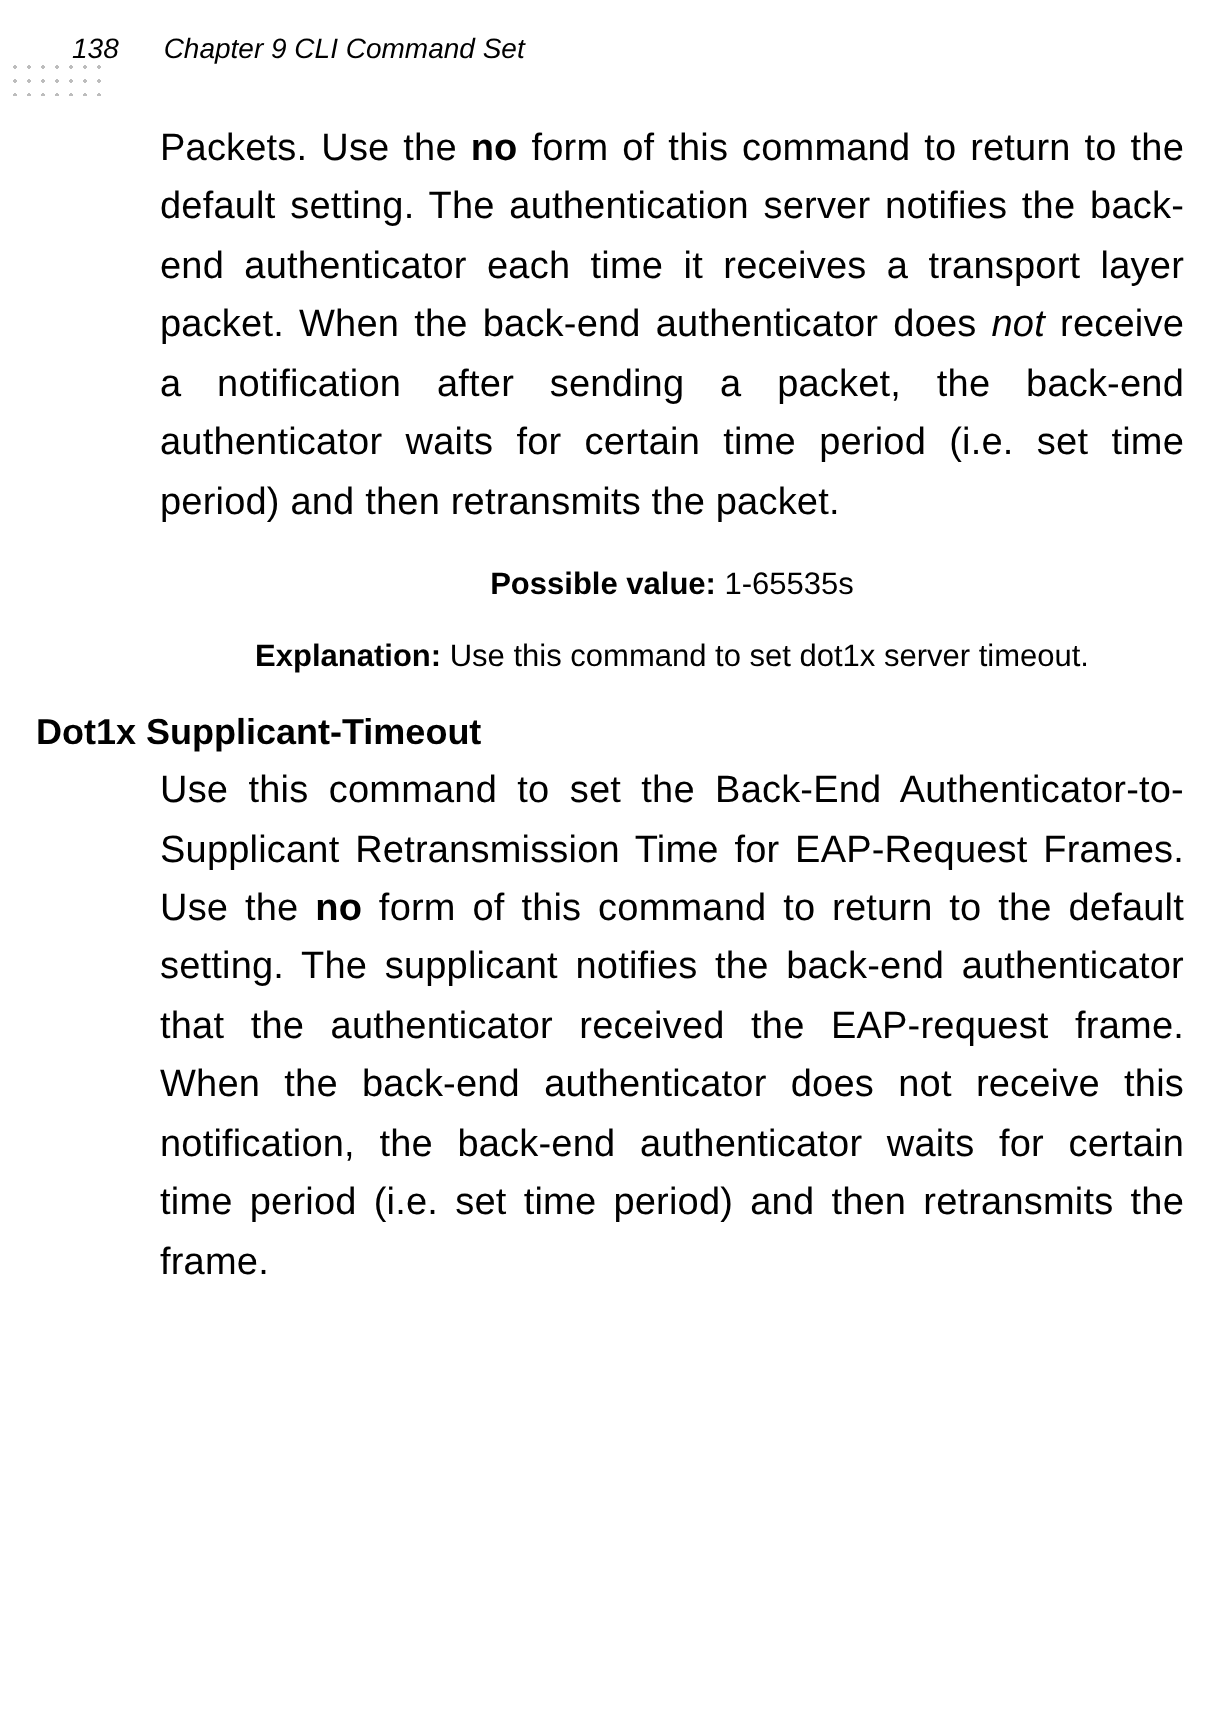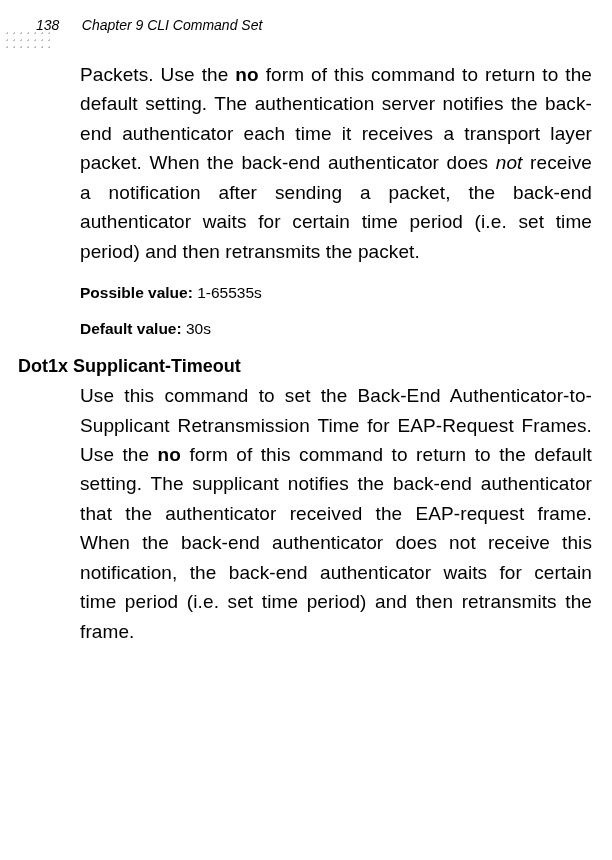--- a/index.html
+++ b/index.html
@@ -65,20 +65,21 @@
     line-height: 1.55;
     text-align: justify;
     margin-bottom: 18px;
     letter-spacing: 0.1px;
   }
   .bold { font-weight: bold; }
   .italic { font-style: italic; }
   .kv {
     font-size: 15.5px;
     margin-bottom: 18px;
+    text-align: center;
   }
   .kv .label { font-weight: bold; }
   .indent-line {
     font-size: 15.5px;
     font-weight: bold;
     margin-left: 74px;
     margin-bottom: 18px;
   }
   .section-heading {
     position: relative;
@@ -110,25 +111,25 @@
     <div class="para">
       <span>Packets. Use the </span><span class="bold">no</span><span> form of this command to return to the default setting. The authentication server notifies the back-end authenticator each time it receives a transport layer packet. When the back-end authenticator does </span><span class="italic">not</span><span> receive a notification after sending a packet, the back-end authenticator waits for certain time period (i.e. set time period) and then retransmits the packet.</span>
     </div>
 
 
 
     <div class="kv">
       <span class="label">Possible value: </span><span>1-65535s</span>
     </div>
 
-    <div class="kv">
-      <span class="label">Default value: </span><span>30s</span>
-    </div>
 
 
+    <div class="kv">
+      <span class="label">Explanation: </span><span>Use this command to set dot1x server timeout.</span>
+    </div>
 
     <div class="section-heading">Dot1x Supplicant-Timeout</div>
 
     <div class="para">
       <span>Use this command to set the Back-End Authenticator-to-Supplicant Retransmission Time for EAP-Request Frames. Use the </span><span class="bold">no</span><span> form of this command to return to the default setting. The supplicant notifies the back-end authenticator that the authenticator received the EAP-request frame. When the back-end authenticator does not receive this notification, the back-end authenticator waits for certain time period (i.e. set time period) and then retransmits the frame.</span>
     </div>
 
   </div>
 </div>
 

